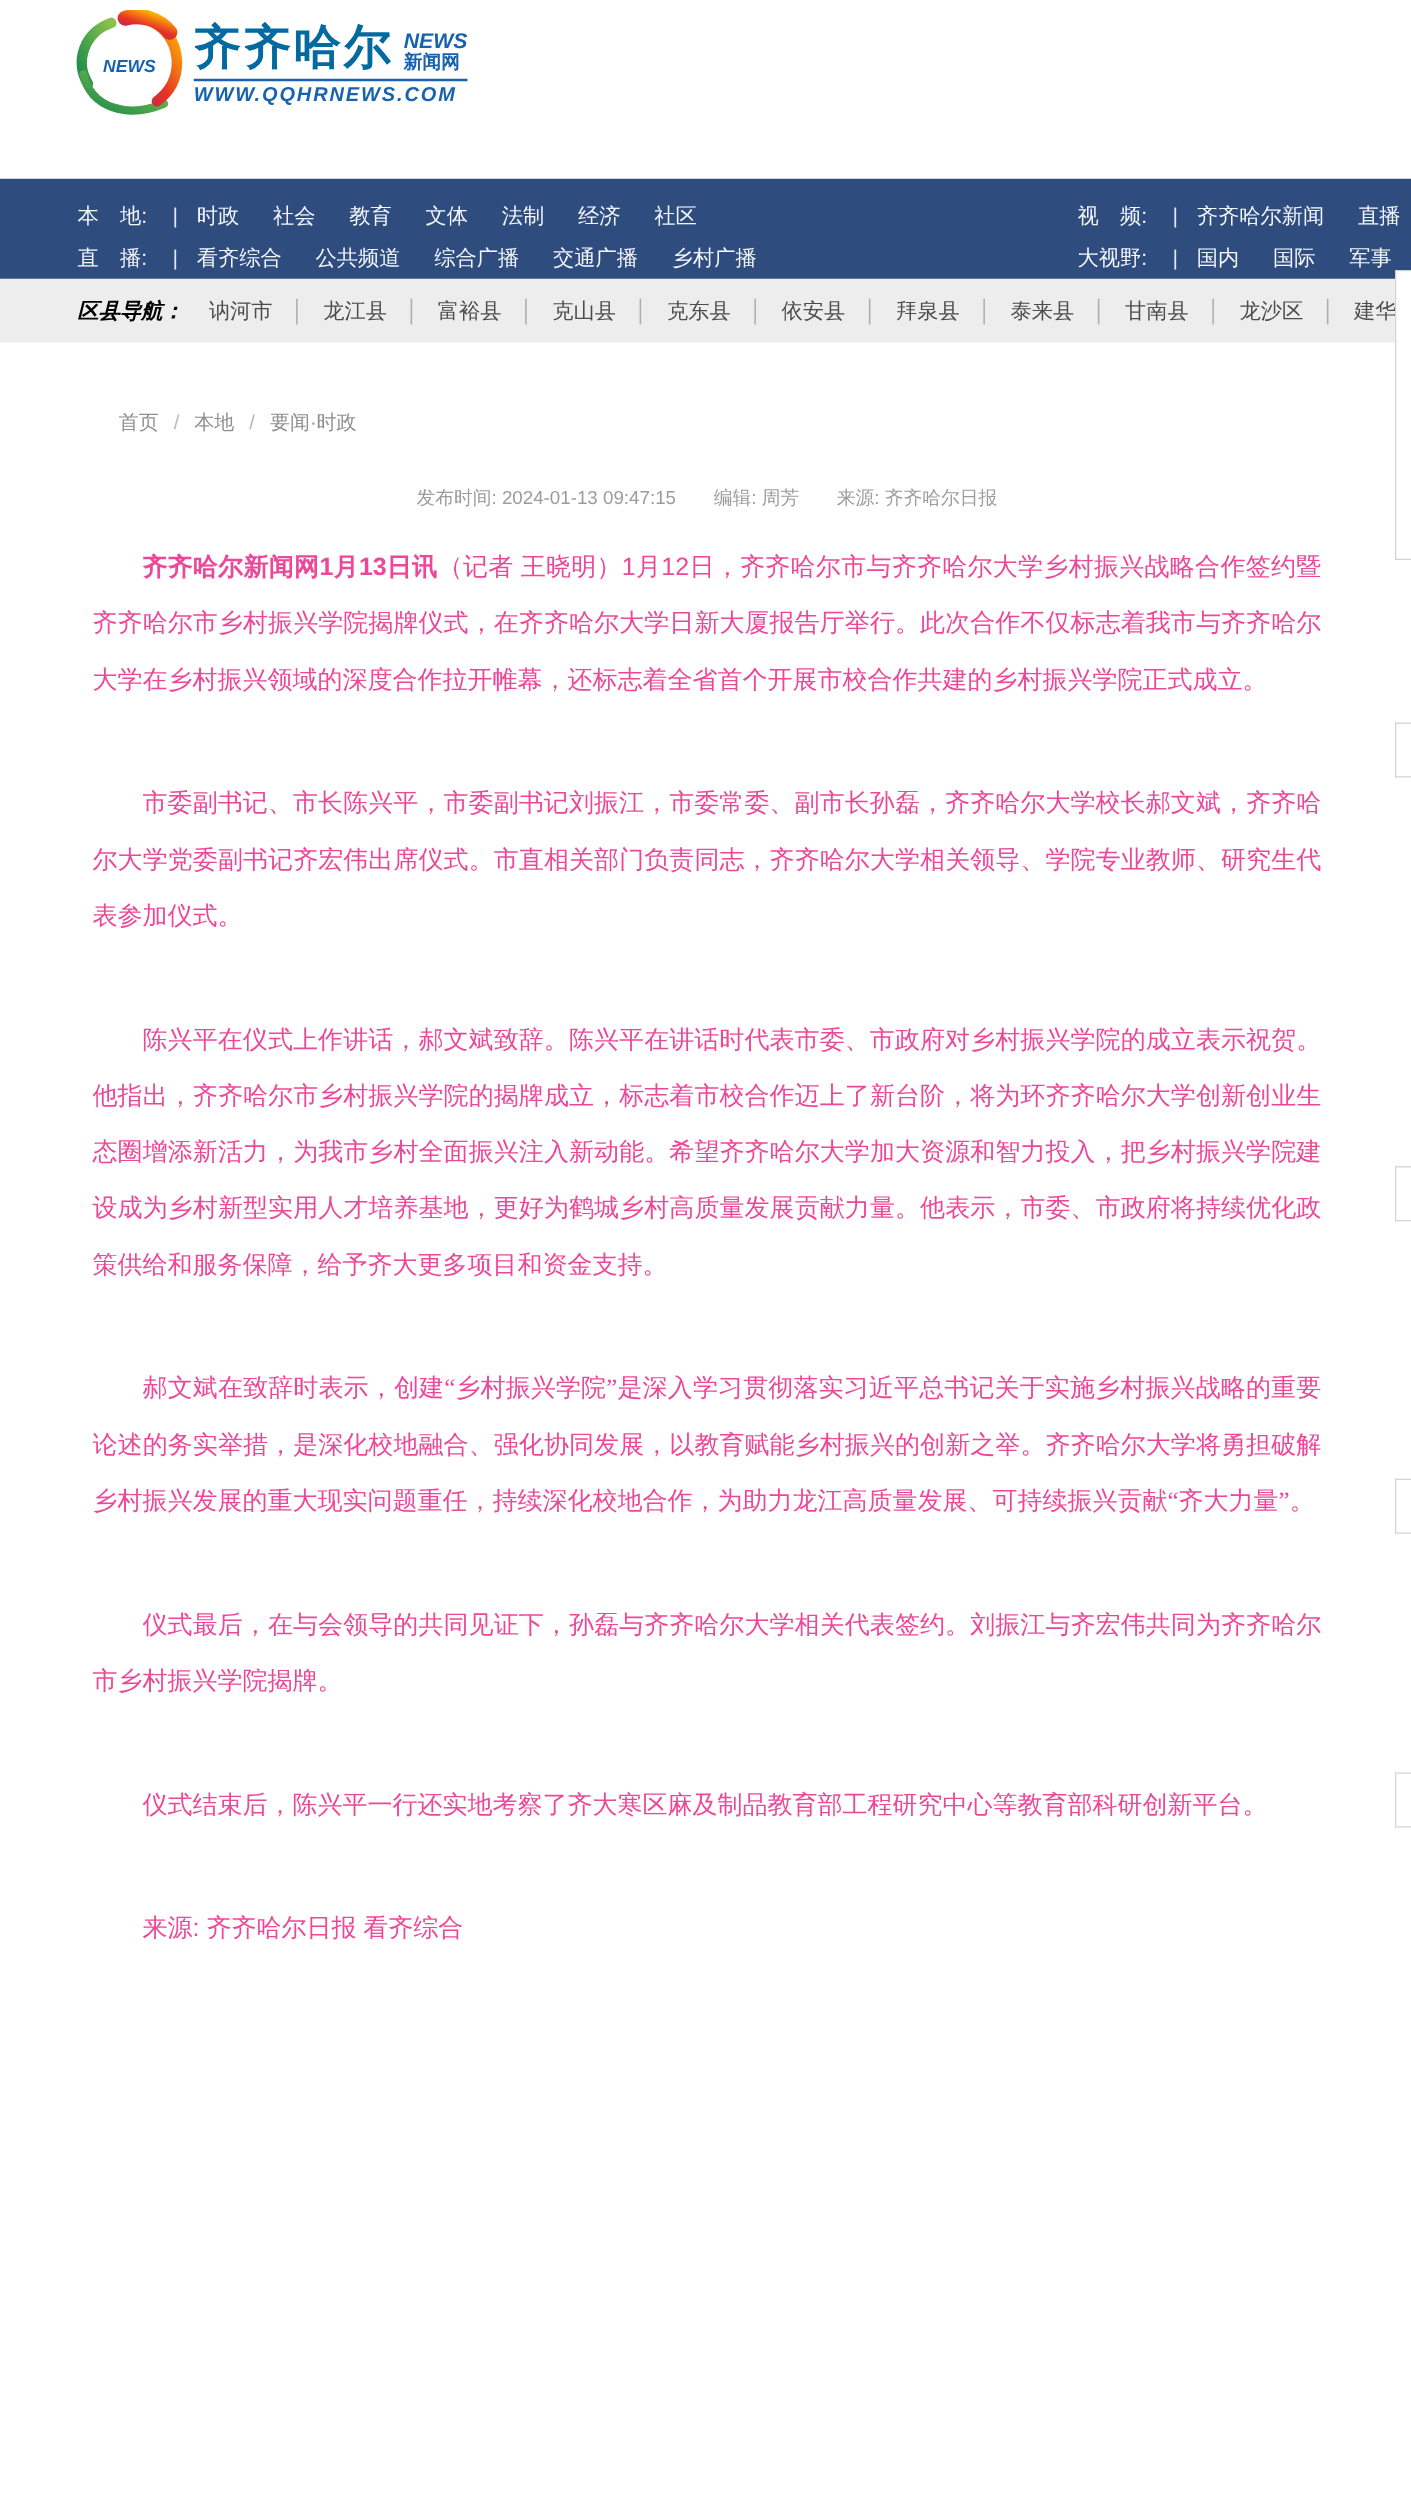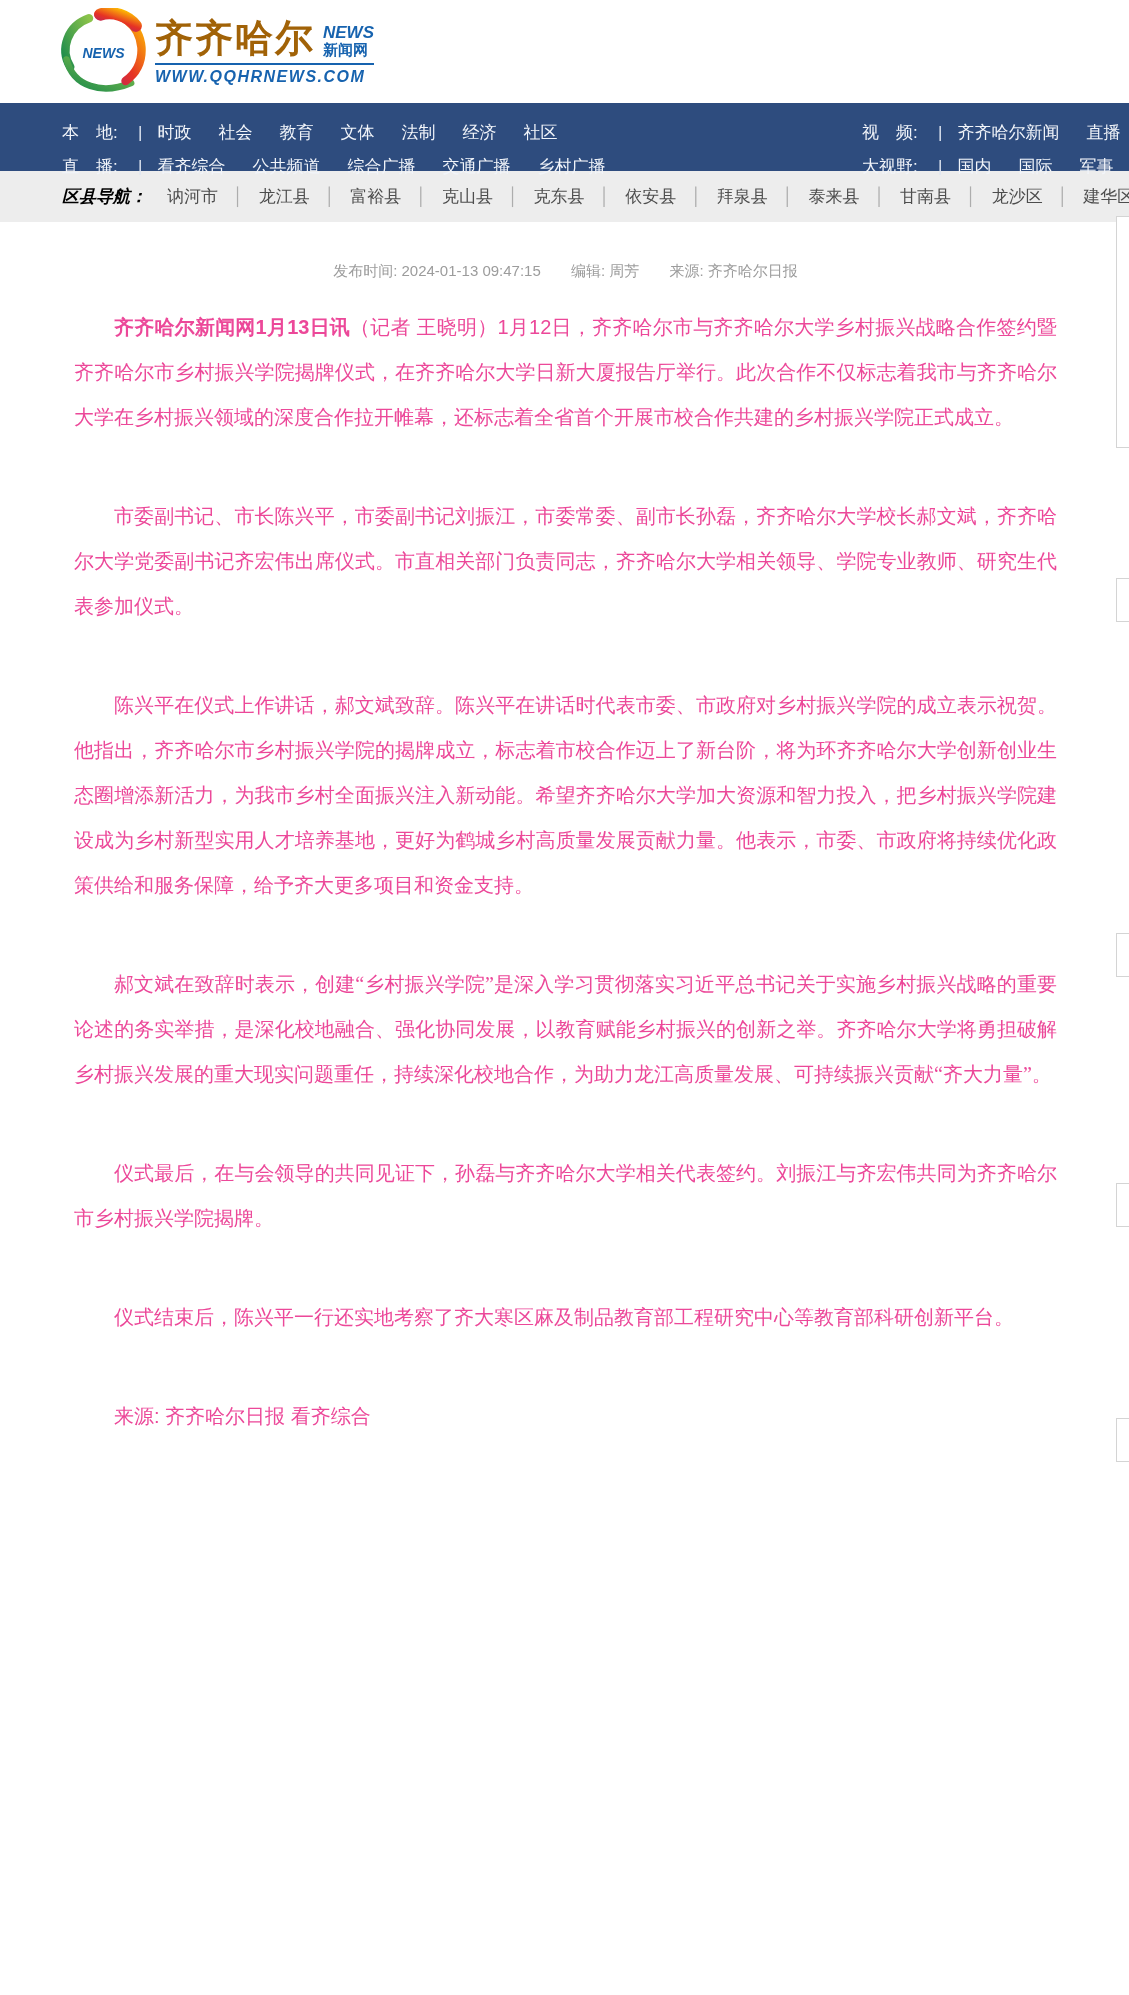--- a/index.html
+++ b/index.html
@@ -5,30 +5,30 @@
   html,body{margin:0;padding:0;background:#fff;}
   body{font-family:"Liberation Sans",sans-serif;}
   .page{width:1129px;min-height:1995px;position:relative;overflow:hidden;background:#fff;margin:0 auto;}
 
   
   .header{height:103px;position:relative;background:#fff;}
   .logo{position:absolute;left:57px;top:8px;display:flex;align-items:center;cursor:pointer;}
   .logo-swirl{width:94px;height:88px;flex:0 0 auto;}
   .logo-text{margin-left:4px;}
   .logo-cn-row{display:flex;align-items:flex-end;}
-  .logo-cn{font-size:38px;font-weight:bold;color:#a16207;letter-spacing:2px;line-height:1.1;}
+  .logo-cn{font-size:38px;font-weight:bold;color:#0369a1;letter-spacing:2px;line-height:1.1;}
   .logo-en-stack{margin-left:8px;color:#1763af;font-weight:bold;line-height:1.05;padding-bottom:2px;}
   .logo-en-stack .en{font-size:17px;font-style:italic;display:block;}
   .logo-en-stack .cnw{font-size:15px;display:block;}
   .logo-rule{height:2px;background:#1763af;margin:4px 0 3px;}
   .logo-url{color:#1763af;font-weight:bold;font-style:italic;font-size:16px;letter-spacing:1.5px;}
 
   
-  .nav{background:#2e4c7e;height:68px;box-sizing:border-box;position:relative;color:#fff;
-       font-size:17px;padding:13px 0 0 62px;}
+  .nav{background:#2e4c7e;height:80px;box-sizing:border-box;position:relative;color:#fff;
+       font-size:17px;padding:13px 0 0 62px;margin-top:40px;}
   .nav-row{height:34px;line-height:34px;white-space:nowrap;}
   .nav-label{display:inline-block;min-width:72px;color:#f2f5fa;}
   .nav-pipe{margin:0 15px 0 4px;color:#dfe6f1;}
   .nav-link{margin-right:27px;cursor:pointer;color:#f2f5fa;}
   .nav-right{position:absolute;left:862px;top:13px;white-space:nowrap;}
 
   
   .district{background:#ededed;height:51px;line-height:51px;padding-left:62px;
             white-space:nowrap;font-size:17px;overflow:hidden;}
   .district-label{font-weight:bold;color:#000;margin-right:20px;font-style:italic;}
@@ -109,20 +109,23 @@
       <div class="nav-row">
         <span class="nav-label">大视野:</span><span class="nav-pipe">|</span><span><span class="nav-link">国内</span><span class="nav-link">国际</span><span class="nav-link">军事</span></span>
       </div>
     </div>
   </div>
 
   <div class="district">
     <span class="district-label">区县导航：</span><span><span class="district-link">讷河市</span><span class="district-link">龙江县</span><span class="district-link">富裕县</span><span class="district-link">克山县</span><span class="district-link">克东县</span><span class="district-link">依安县</span><span class="district-link">拜泉县</span><span class="district-link">泰来县</span><span class="district-link">甘南县</span><span class="district-link">龙沙区</span><span class="district-link">建华区</span></span>
   </div>
 
+  <div class="breadcrumb">
+    <span class="crumb">首页</span><span class="crumb-sep">/</span><span class="crumb">本地</span><span class="crumb-sep">/</span><span class="crumb">要闻·时政</span>
+  </div>
 
   <div class="article">
     <h1 class="title">
     </h1>
     <div class="meta">
       <span class="group"><span>发布时间:</span> <span>2024-01-13 09:47:15</span></span>
       <span class="group"><span>编辑:</span> <span>周芳</span></span>
       <span class="group"><span>来源:</span> <span>齐齐哈尔日报</span></span>
     </div>
 

